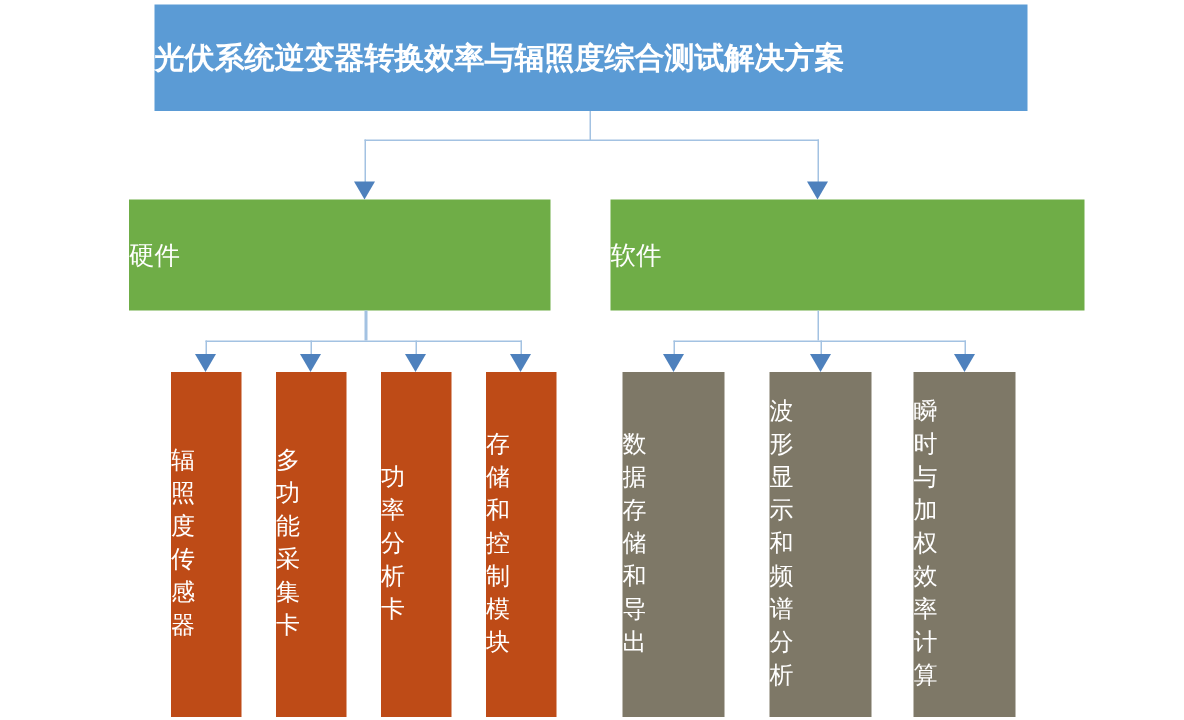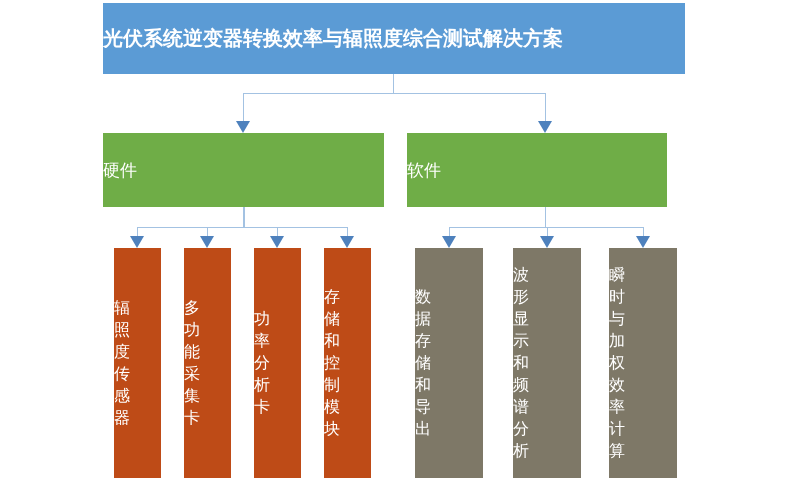--- a/index.html
+++ b/index.html
@@ -16,22 +16,22 @@
   .title-node {
     left:103px; top:3px; width:582px; height:71px;
     background:var(--title-bg,#5b9bd5);
     font-size:20px; font-weight:bold;
   }
   .branch-node {
     top:133px; height:74px;
     background:var(--branch-bg,#6fad47);
     font-size:17px;
   }
-  .branch-hw { left:103px; width:281px; }
-  .branch-sw { left:407px; width:260px; }
+  .branch-hw { left:86px; width:281px; }
+  .branch-sw { left:407px; width:316px; }
   .col-node {
     top:248px; height:230px;
     font-size:16px; line-height:22px;
     white-space:pre-line;
   }
   .col-hw { background:var(--hardware-item-bg,#be4b17); width:47px; }
   .col-sw { background:var(--software-item-bg,#7e7867); width:68px; }
   .hw1 { left:114px; } .hw2 { left:184px; } .hw3 { left:254px; } .hw4 { left:324px; }
   .sw1 { left:415px; } .sw2 { left:513px; } .sw3 { left:609px; }
   .cline { position:absolute; background:var(--connector-line,#a3c2e2); }

